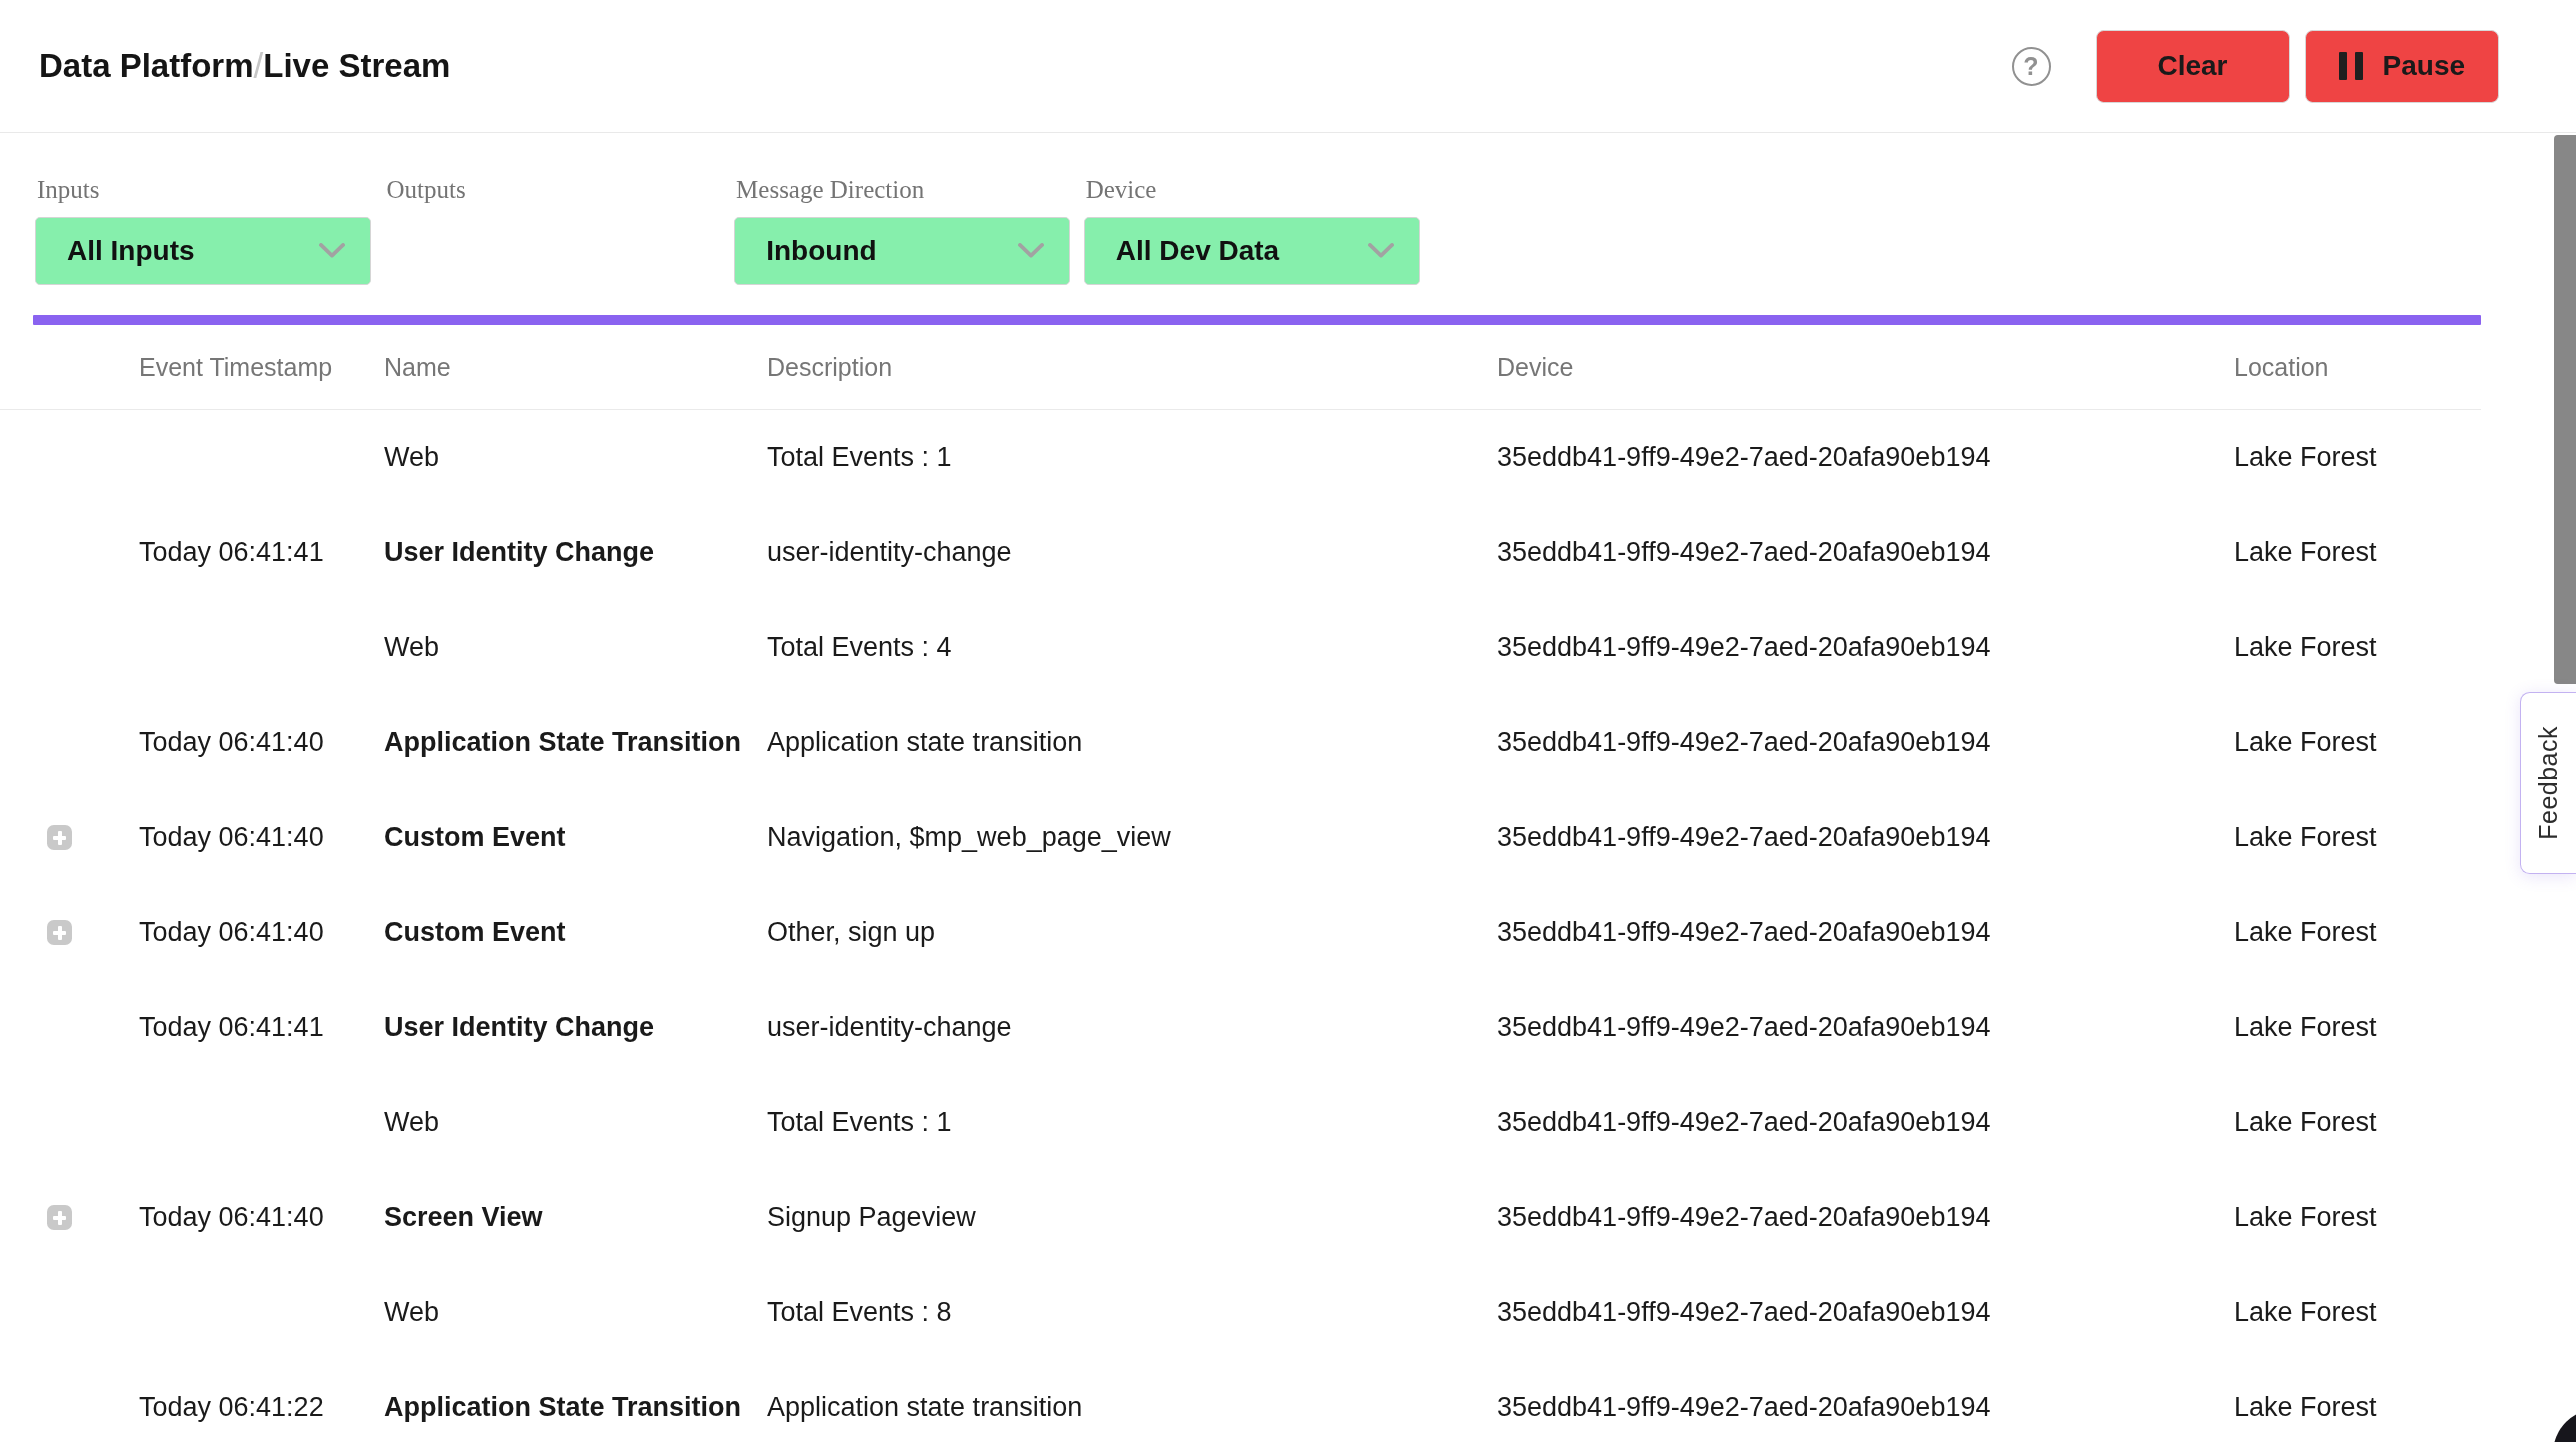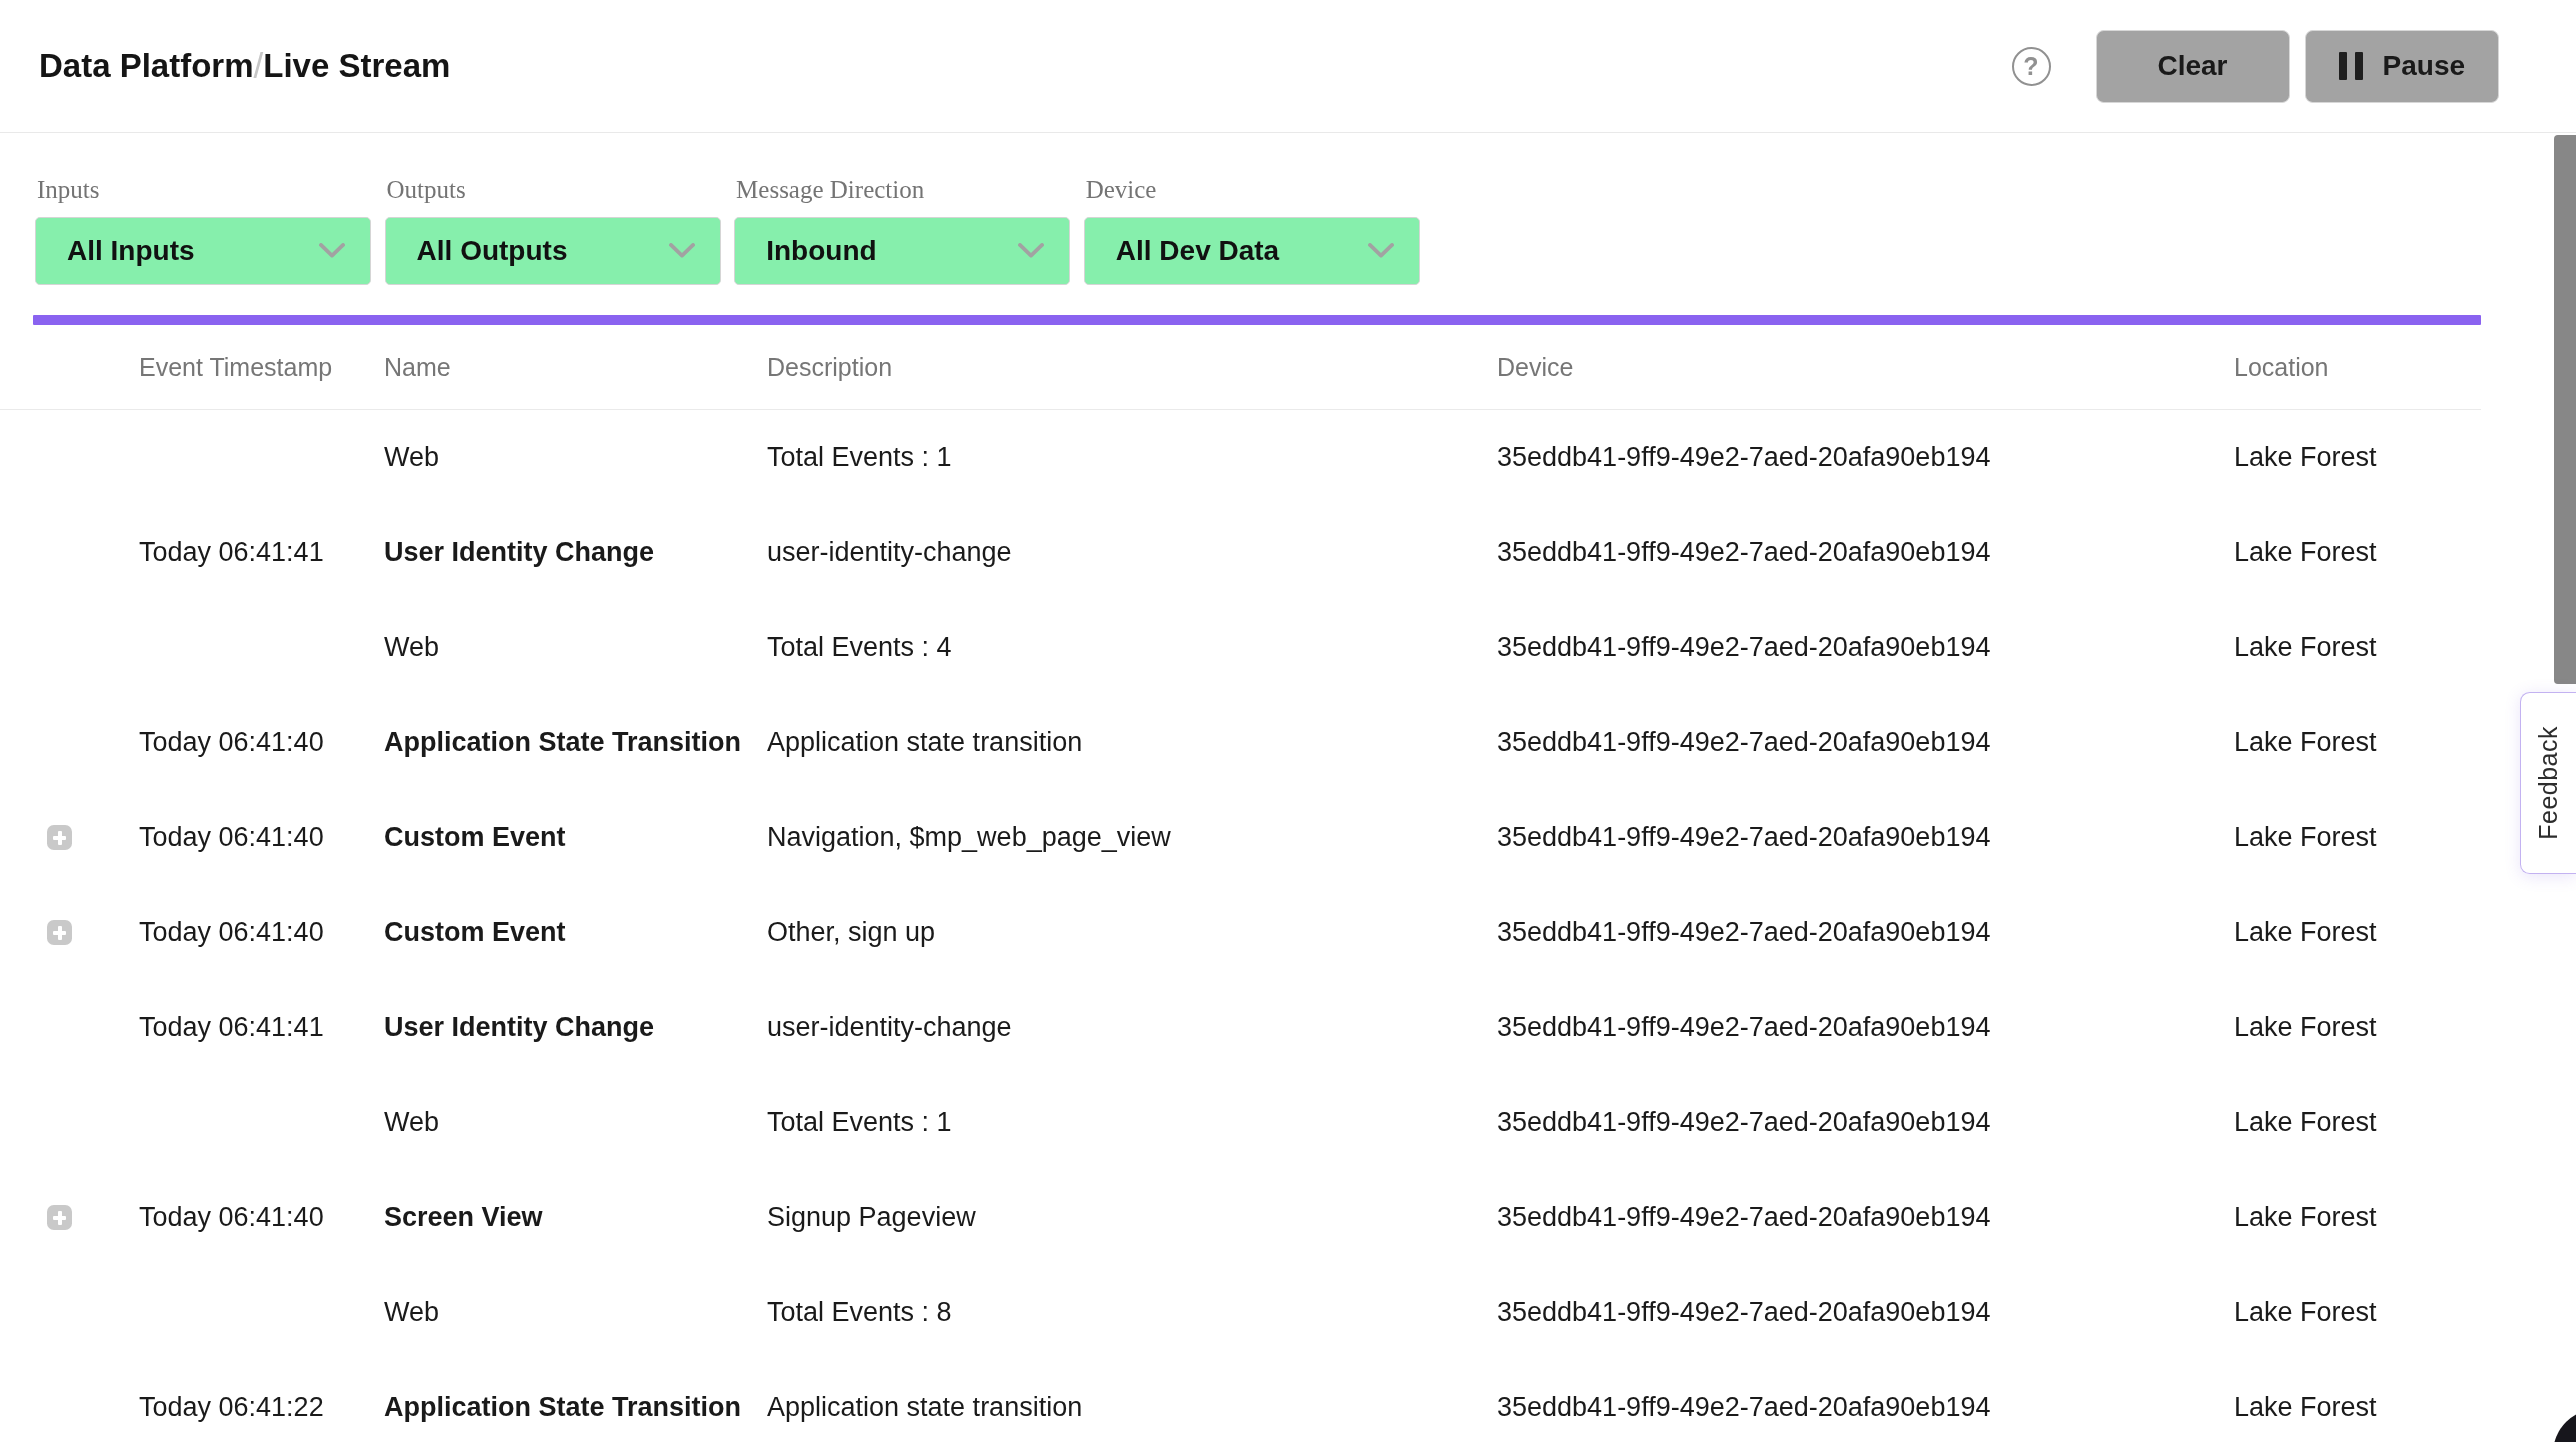--- a/index.html
+++ b/index.html
@@ -18,21 +18,21 @@
   .breadcrumb { display:flex; align-items:center; font-size:33px; font-weight:600; color:#151515; }
   .breadcrumb .sep { color:#c6c6c6; font-weight:300; font-size:35px; }
   .topbar-actions { display:flex; align-items:center; }
   .help-btn {
     width:39px; height:39px; border:2.9px solid #919191; border-radius:50%;
     color:#919191; font-size:25px; font-weight:700;
     display:flex; align-items:center; justify-content:center;
     background:#fff; margin-right:45px; cursor:pointer;
   }
   .btn {
-    min-width:194px; height:73px; background:#a3a3a3;
+    min-width:194px; height:73px; background:#ef4444;
     border:1.9px solid #d7d7d7; border-radius:7.8px;
     display:flex; align-items:center; justify-content:center; gap:19.4px;
     font-family:"Liberation Sans", sans-serif;
     font-size:28px; font-weight:700; color:#1a1a1a; cursor:pointer;
   }
   .btn + .btn { margin-left:15.5px; }
   .pause-glyph { display:inline-flex; gap:8.7px; }
   .pause-glyph i { display:block; width:7.8px; height:28px; background:#1f1f1f; border-radius:1px; }
 
   
@@ -131,26 +131,20 @@
       <div class="filter-label">Inputs</div>
       <div class="select">
         <span>All Inputs</span>
         <svg class="chev" width="26" height="15.5" viewBox="0 0 27 16">
             <polyline points="2,2 13.5,13 25,2" fill="none" stroke="#a2a2a2" stroke-width="4" stroke-linecap="round" stroke-linejoin="round"></polyline>
           </svg>
       </div>
     </div>
     <div class="filter">
       <div class="filter-label">Outputs</div>
-      <div class="select">
-        <span>All Outputs</span>
-        <svg class="chev" width="26" height="15.5" viewBox="0 0 27 16">
-            <polyline points="2,2 13.5,13 25,2" fill="none" stroke="#a2a2a2" stroke-width="4" stroke-linecap="round" stroke-linejoin="round"></polyline>
-          </svg>
-      </div>
     </div>
     <div class="filter">
       <div class="filter-label">Message Direction</div>
       <div class="select">
         <span>Inbound</span>
         <svg class="chev" width="26" height="15.5" viewBox="0 0 27 16">
             <polyline points="2,2 13.5,13 25,2" fill="none" stroke="#a2a2a2" stroke-width="4" stroke-linecap="round" stroke-linejoin="round"></polyline>
           </svg>
       </div>
     </div>

